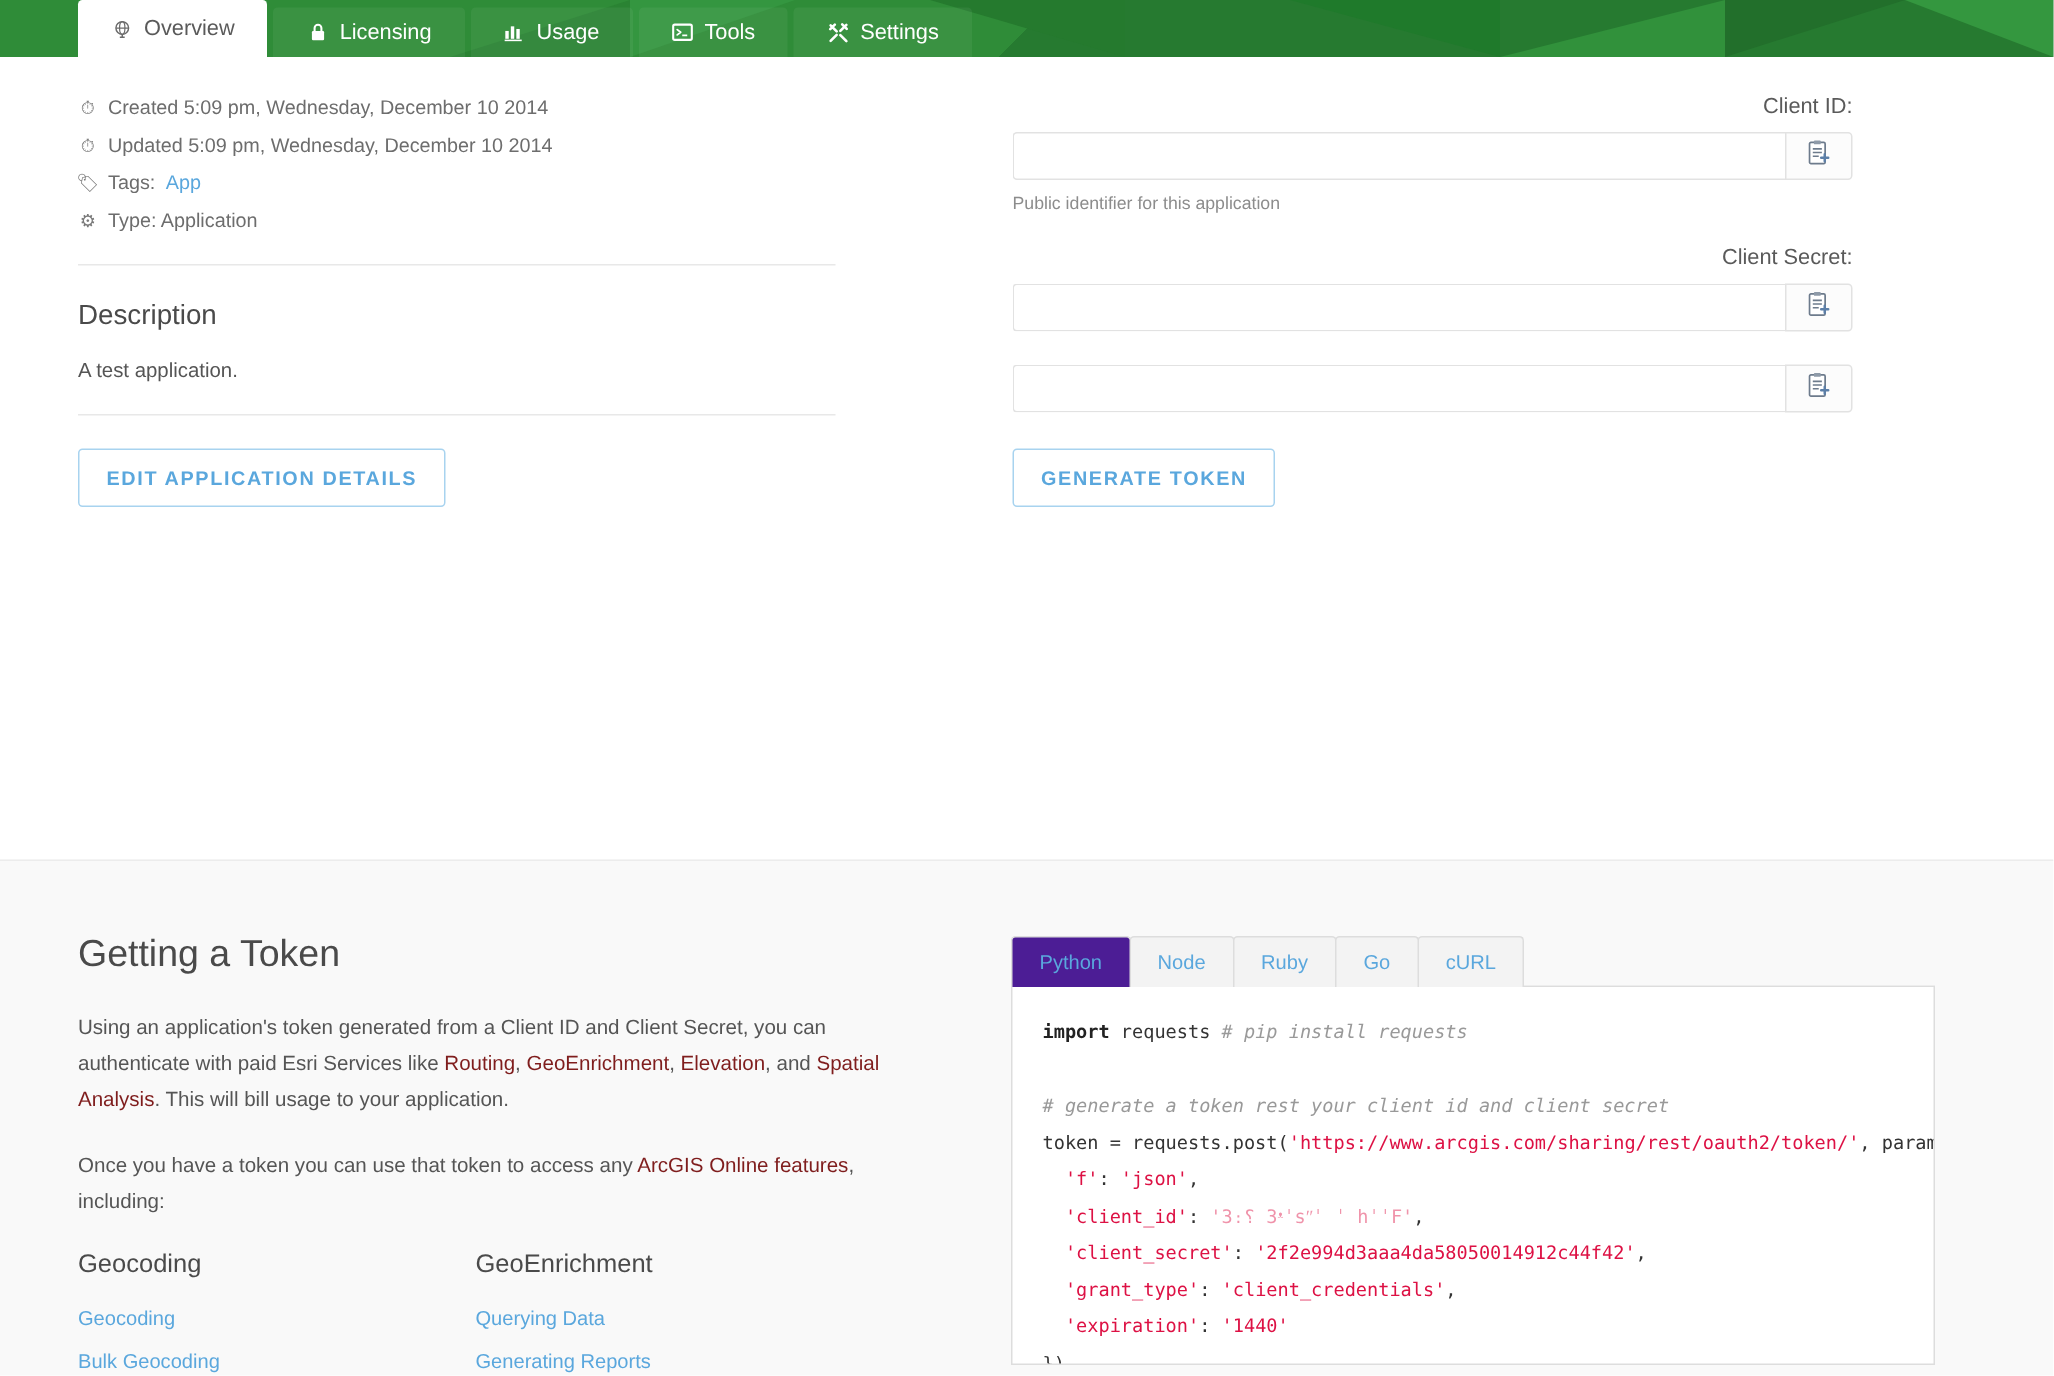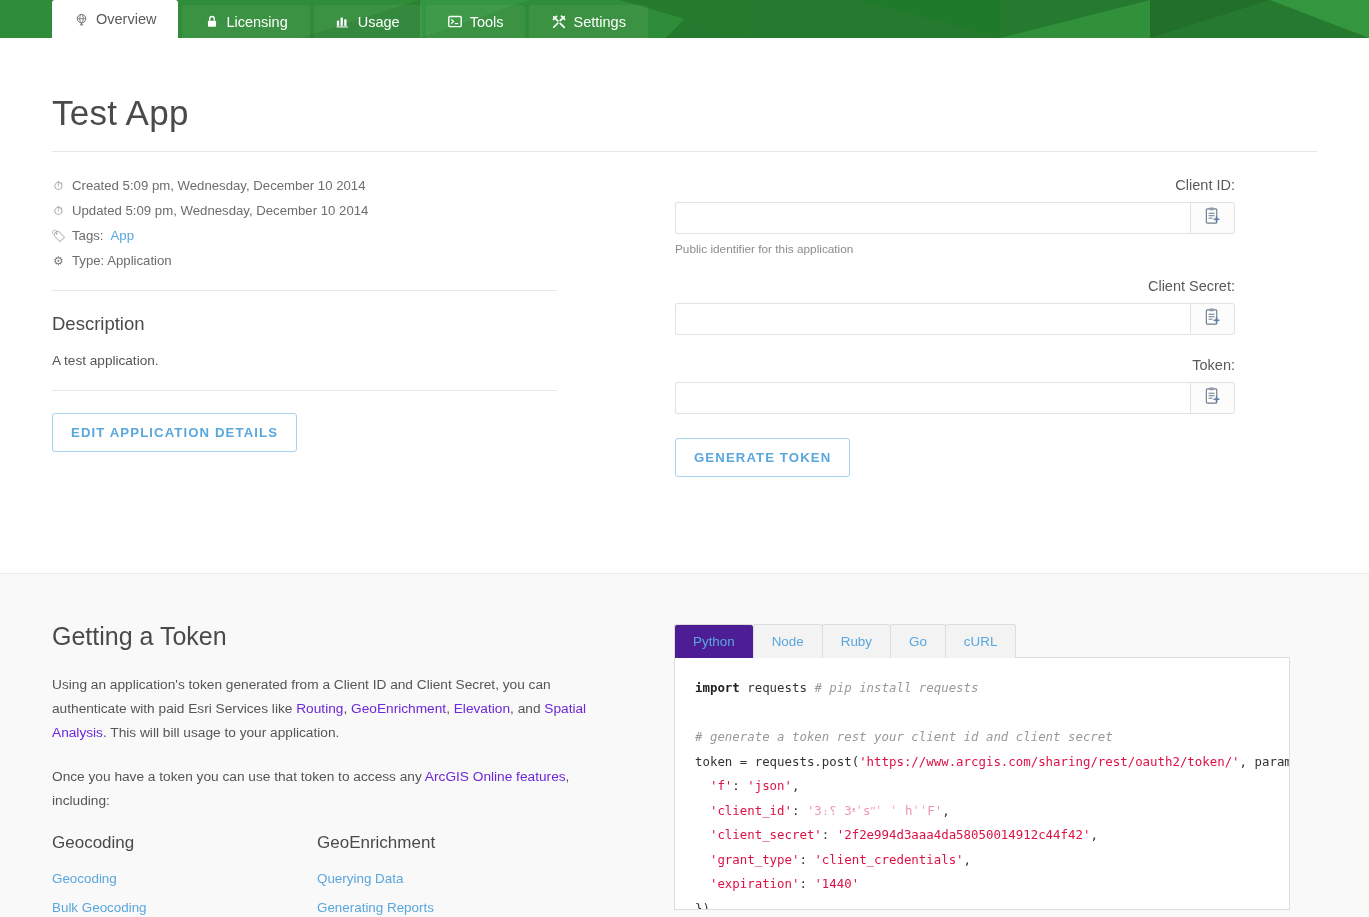--- a/index.html
+++ b/index.html
@@ -166,21 +166,21 @@
   .bot-left { width: 560px; padding-top: 48px; }
   .bot-right { width: 616px; padding-top: 50px; margin-left: 62px; }
 
   .big-head {
     font-size: 25px;
     font-weight: 300;
     color: #4a4a4a;
     margin: 0 0 22px 0;
   }
   .para { font-size: 13.7px; line-height: 24px; color: #555; margin: 0 0 20px 0; }
-  .para a { color: #6d28d9; text-decoration: none; }
+  .para a { color: #7f1d1d; text-decoration: none; }
 
   .link-cols { display: flex; margin-top: 10px; }
   .link-col { width: 265px; }
   .link-col h4 {
     font-size: 17px;
     font-weight: 400;
     color: #4a4a4a;
     margin: 0 0 18px 0;
   }
   .link-col a {
@@ -289,21 +289,20 @@
           </svg>
       </span>
       <span>Settings</span>
     </div>
   </div>
 </div>
 
 <div class="page">
 
   <div class="top-section">
-    <h1 class="app-title">Test App</h1>
 
     <div class="cols">
 
       <div class="col-left">
         <div class="meta-row">
           <span class="mi">⏱</span>
           <span>Created 5:09 pm, Wednesday, December 10 2014</span>
         </div>
         <div class="meta-row">
           <span class="mi">⏱</span>
@@ -366,21 +365,20 @@
                     <line x1="4.8" y1="9.2" x2="11.2" y2="9.2" stroke="#6d7b8c" stroke-width="1.1"></line>
                     <line x1="4.8" y1="11.8" x2="9" y2="11.8" stroke="#6d7b8c" stroke-width="1.1"></line>
                     <path d="M13.2 10.4 v5 M10.7 12.9 h5" stroke="#5c7fa8" stroke-width="1.7" stroke-linecap="round"></path>
                   </svg>
               </span>
             </div>
           </div>
         </div>
 
         <div class="field-block">
-          <div class="field-label">Token:</div>
           <div class="input-row">
             <div class="input-box"></div>
             <div class="copy-btn">
               <span>
                 <svg width="17" height="18" viewBox="0 0 18 19">
                     <rect x="2.5" y="2" width="11" height="15" rx="1" fill="#fff" stroke="#6d7b8c" stroke-width="1.2"></rect>
                     <rect x="5.6" y="0.6" width="4.8" height="2.8" rx="0.6" fill="#8e9aa8"></rect>
                     <line x1="4.8" y1="6.6" x2="11.2" y2="6.6" stroke="#6d7b8c" stroke-width="1.1"></line>
                     <line x1="4.8" y1="9.2" x2="11.2" y2="9.2" stroke="#6d7b8c" stroke-width="1.1"></line>
                     <line x1="4.8" y1="11.8" x2="9" y2="11.8" stroke="#6d7b8c" stroke-width="1.1"></line>

